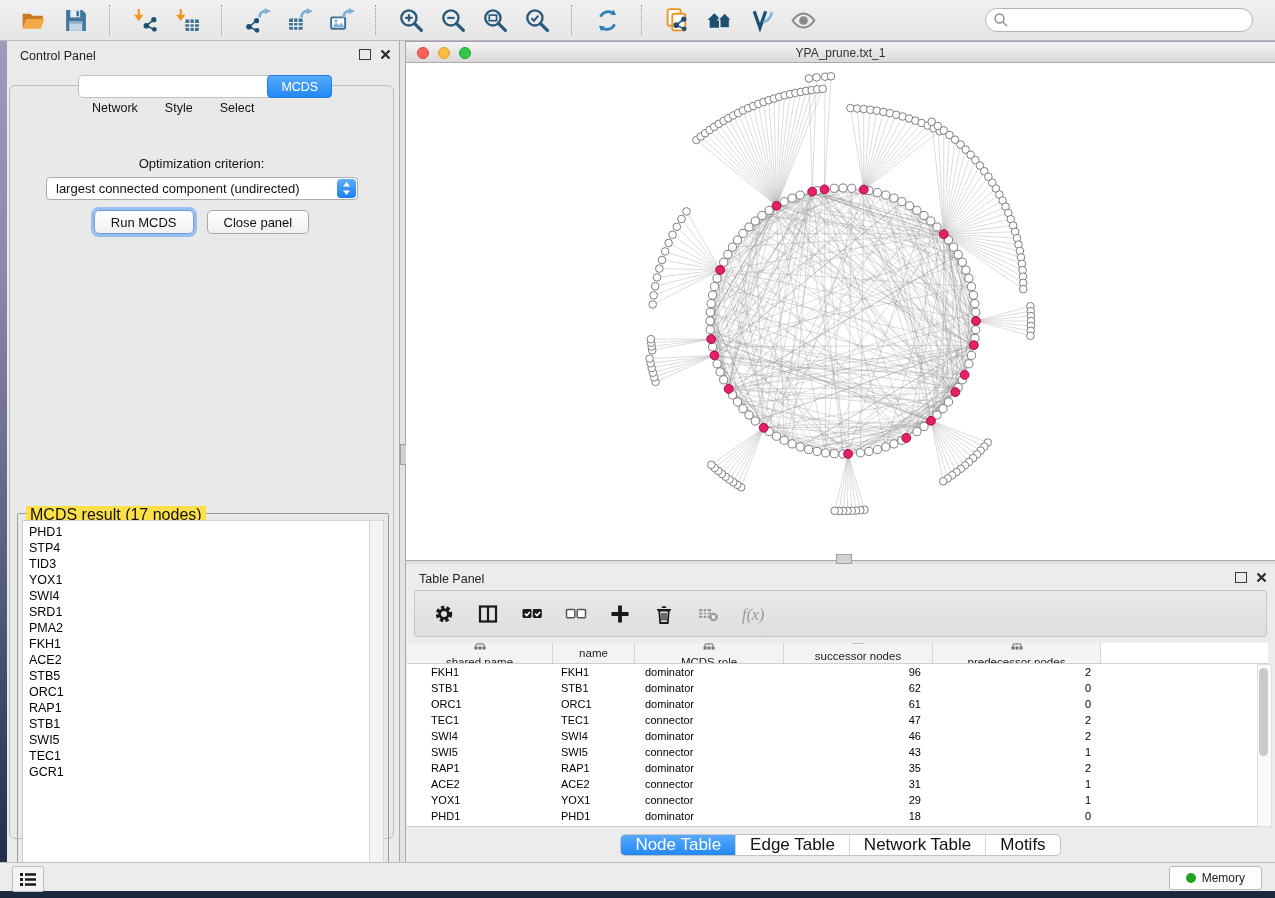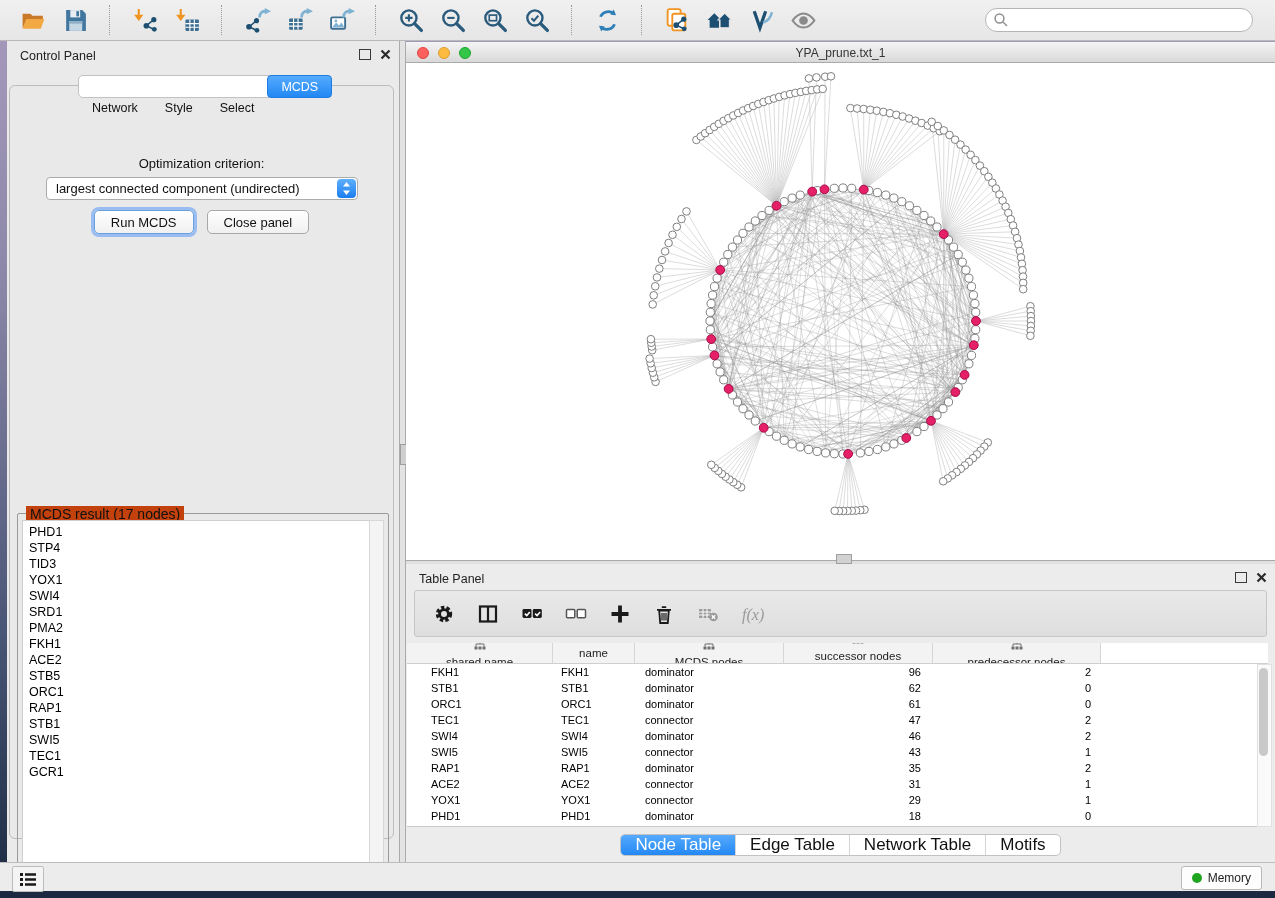--- a/index.html
+++ b/index.html
@@ -39,21 +39,21 @@
               display:flex;align-items:center;cursor:pointer;box-sizing:border-box;}
   .opt-select .sel-text{font-size:13px;color:#111;padding-left:9px;flex:1;white-space:nowrap;}
   .sel-stepper{width:19px;height:19px;margin-right:1px;border-radius:4px;background:linear-gradient(#5fb0fd,#1a7df0);
                display:flex;align-items:center;justify-content:center;}
   .cp-buttons{position:absolute;left:0;top:124px;width:100%;display:flex;justify-content:center;gap:13px;}
   .btn{height:22px;background:linear-gradient(#ffffff,#f0f0f0);border:1px solid #a8a8a8;border-radius:5px;font-size:13px;color:#111;
        display:flex;align-items:center;justify-content:center;padding:0 16px;cursor:pointer;}
   .btn.focused{box-shadow:0 0 0 3px rgba(100,160,245,.6);border-color:#6a9fe0;}
 
   .result-group{position:absolute;left:7px;top:427px;width:370px;height:368px;border:1px solid #9a9a9a;border-radius:2px;}
-  .result-title{position:absolute;left:8px;top:-8px;background:#c2410c;padding:0 4px;font-size:14px;color:#111;}
+  .result-title{position:absolute;left:8px;top:-8px;background:#fde047;padding:0 4px;font-size:16px;color:#111;}
   .result-list{position:absolute;left:4px;top:6px;right:18px;bottom:4px;background:#fff;border:1px solid #cfcfcf;
                font-size:12.5px;color:#000;padding:3px 0 0 6px;overflow:hidden;}
   .result-list .list-item{line-height:16px;}
   .result-scroll{position:absolute;top:6px;right:4px;bottom:4px;width:13px;background:#f4f4f4;border:1px solid #d7d7d7;}
 
   
   .v-split{position:absolute;left:399px;top:0;width:7px;height:821px;background:#e3e3e3;border-left:1px solid #ababab;border-right:1px solid #ababab;box-sizing:border-box;cursor:col-resize;}
   .v-split .handle{position:absolute;left:0;top:403px;width:5px;height:19px;background:#cfcfcf;border:1px solid #9f9f9f;}
 
   
@@ -93,21 +93,21 @@
   .tp-tabgroup{display:flex;background:#fff;border:1px solid #c2c2c2;border-radius:5px;overflow:hidden;}
   .tp-tab{font-size:17px;color:#111;display:flex;align-items:center;padding:0 14px;border-right:1px solid #d5d5d5;cursor:pointer;}
   .tp-tab:last-child{border-right:none;}
   .tp-tab.active{background:linear-gradient(#55aafd,#2388f4);color:#fff;}
 
   
   .statusbar{position:absolute;left:0;top:862px;width:1275px;height:29px;background:#ececec;border-top:1px solid #bdbdbd;box-sizing:border-box;}
   .sb-left-btn{position:absolute;left:12px;top:3px;width:30px;height:24px;background:#f4f4f4;border:1px solid #bdbdbd;border-radius:2px;
                display:flex;align-items:center;justify-content:center;cursor:pointer;}
   .memory-btn{position:absolute;right:13px;top:3px;height:22px;background:#fdfdfd;border:1px solid #b9b9b9;border-radius:3px;
-              display:flex;align-items:center;gap:6px;padding:0 10px;font-size:12px;color:#222;cursor:pointer;}
+              display:flex;align-items:center;gap:6px;padding:0 16px;font-size:12px;color:#222;cursor:pointer;}
   .mem-dot{width:10px;height:10px;border-radius:50%;}
 </style>
 </head>
 <body>
 
 <div class="toolbar" id="main-toolbar">
 
   <span class="tb-icon icon">
       <svg width="27" height="27" viewBox="0 0 26 26">
         <path d="M2.5 6.5h7.5l2 2h10v3H6.5L2.5 21z" fill="#c87a28"></path>
@@ -1169,21 +1169,21 @@
             <div class="hcell">
               <span class="icon">
                 <svg width="12" height="12" viewBox="0 0 12 12">
                   <rect x="4.5" y="0.5" width="3" height="3" fill="#707070"></rect>
                   <path d="M6 3.5v2.5M2 8.5V6h8v2.5" fill="none" stroke="#707070"></path>
                   <rect x="0.5" y="8.5" width="3" height="3" fill="#707070"></rect>
                   <rect x="4.5" y="8.5" width="3" height="3" fill="#707070"></rect>
                   <rect x="8.5" y="8.5" width="3" height="3" fill="#707070"></rect>
                 </svg>
               </span>
-              <span>MCDS nodes</span>
+              <span>MCDS role</span>
             </div>
             <div class="hcell">
               <span class="icon">
                 <svg width="12" height="12" viewBox="0 0 12 12">
                   <rect x="4.5" y="0.5" width="3" height="3" fill="#707070"></rect>
                   <path d="M6 3.5v2.5M2 8.5V6h8v2.5" fill="none" stroke="#707070"></path>
                   <rect x="0.5" y="8.5" width="3" height="3" fill="#707070"></rect>
                   <rect x="4.5" y="8.5" width="3" height="3" fill="#707070"></rect>
                   <rect x="8.5" y="8.5" width="3" height="3" fill="#707070"></rect>
                 </svg>

